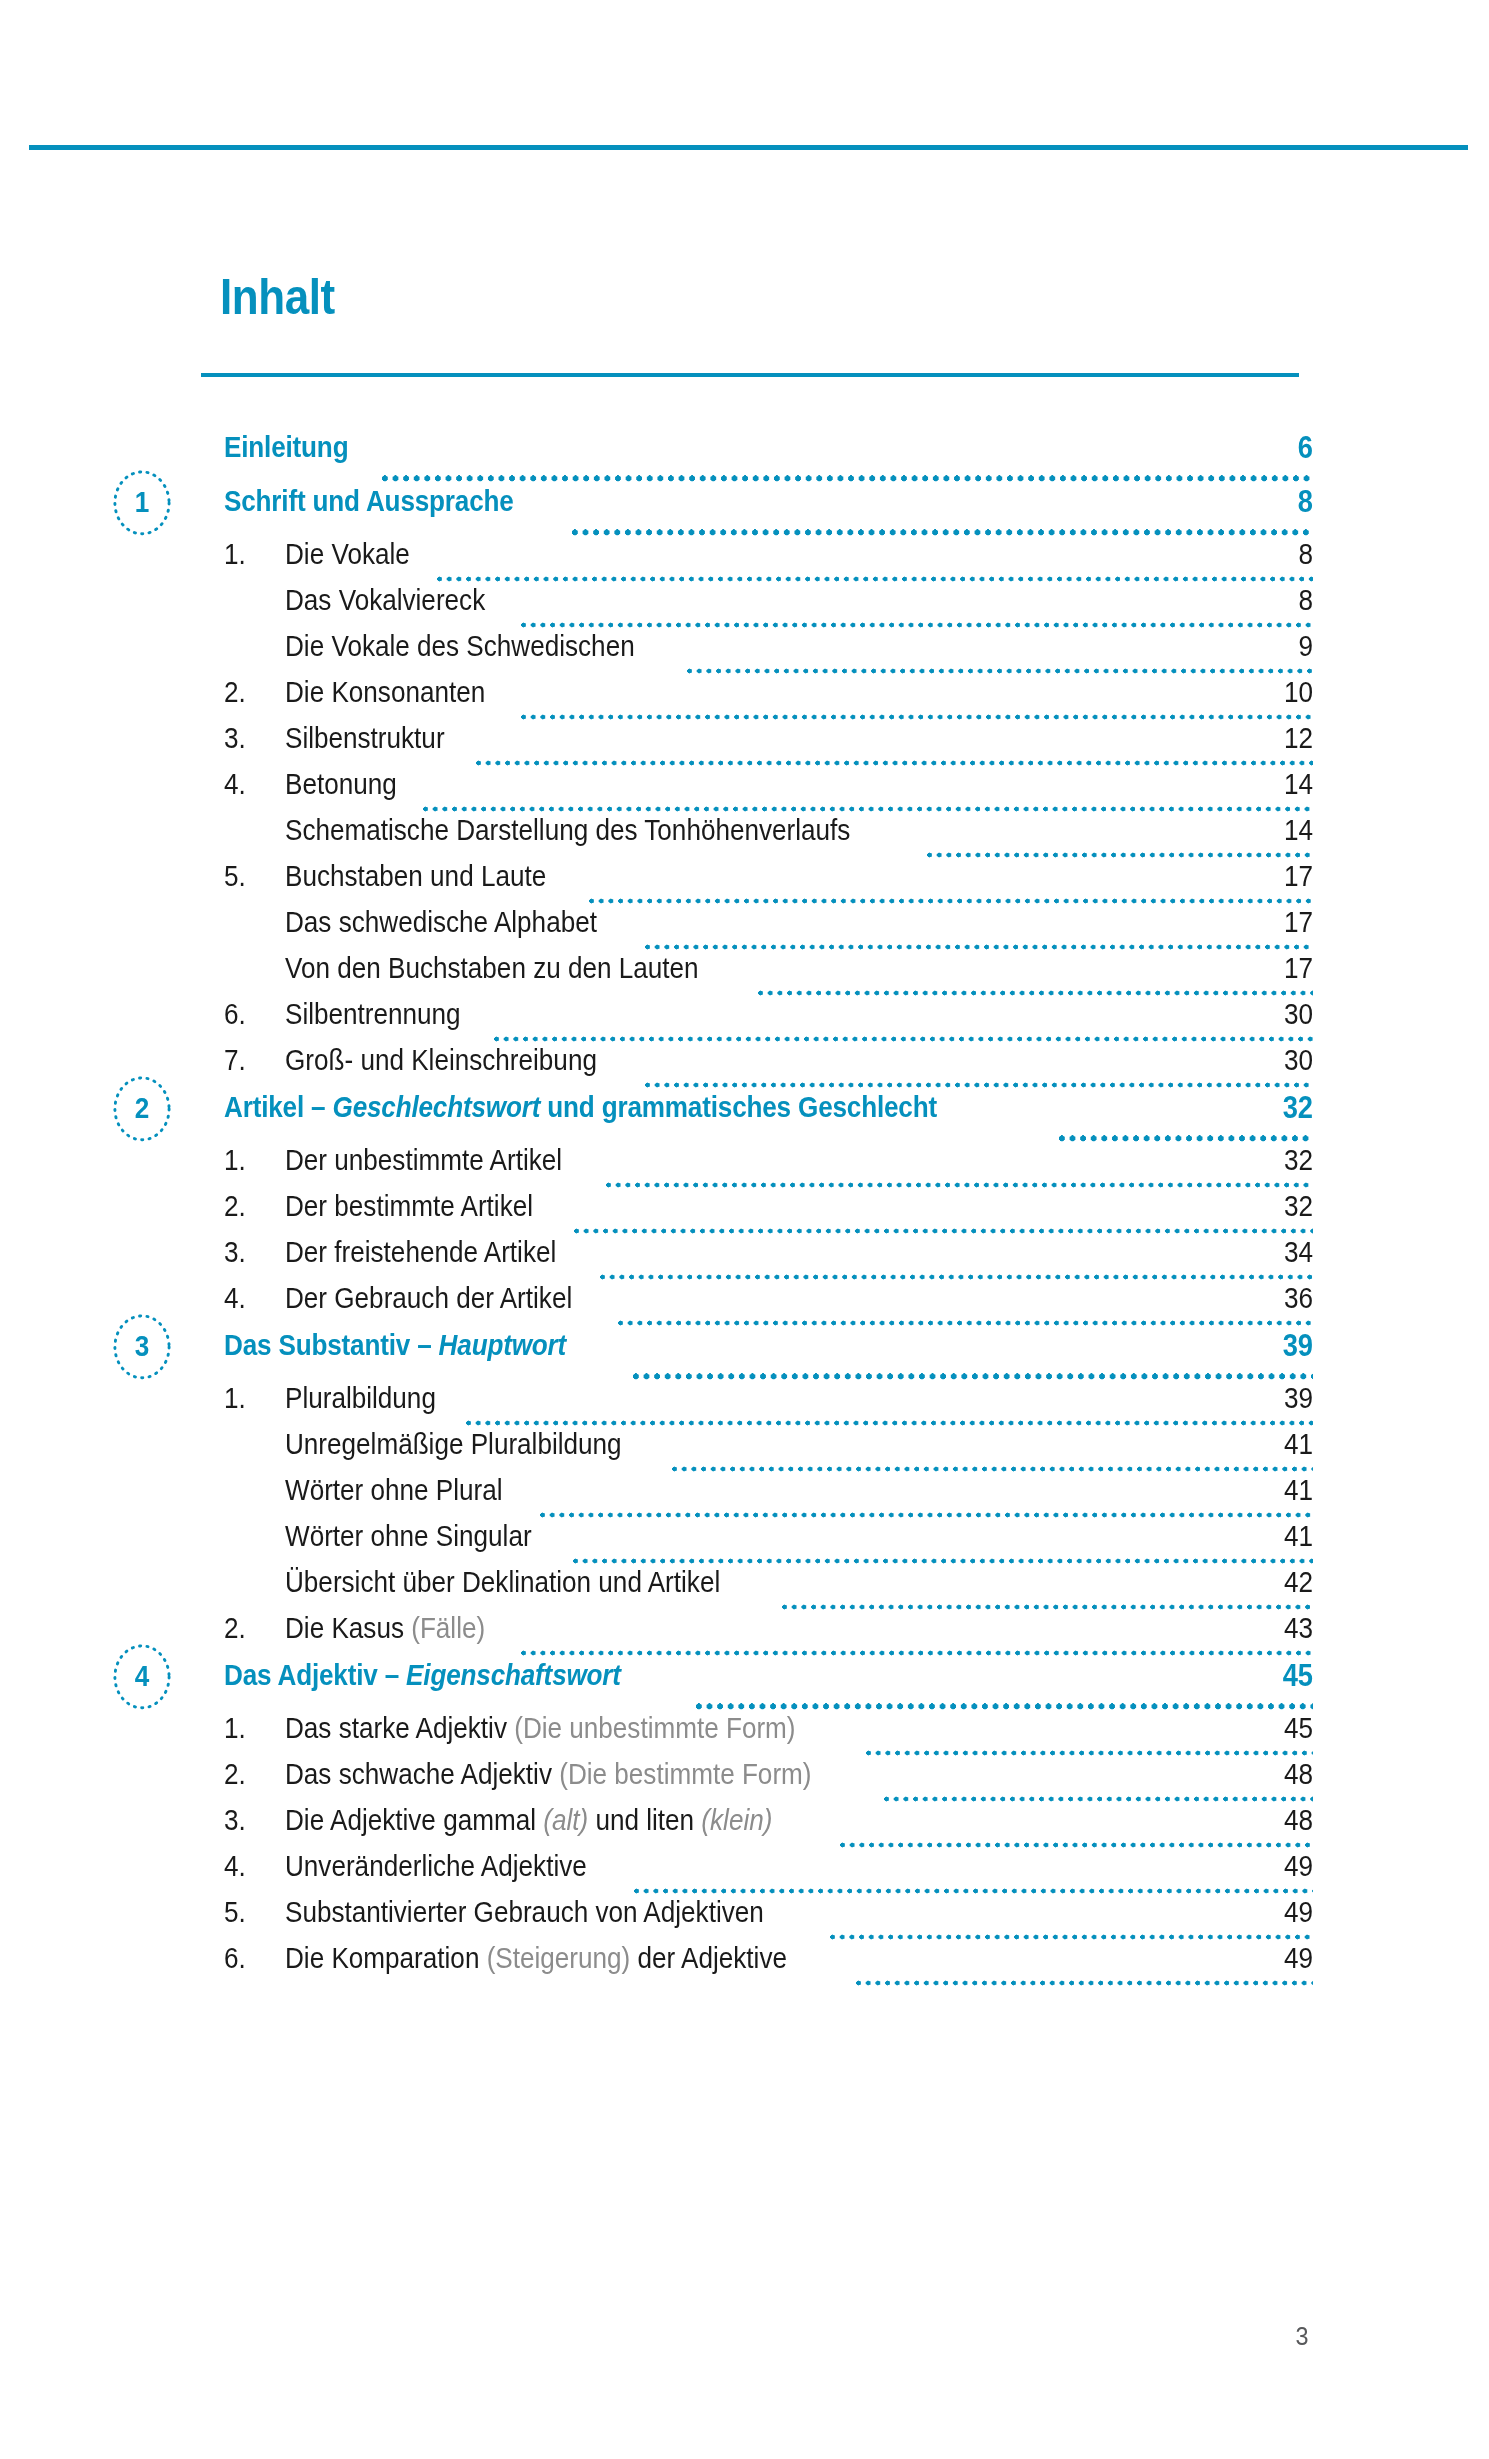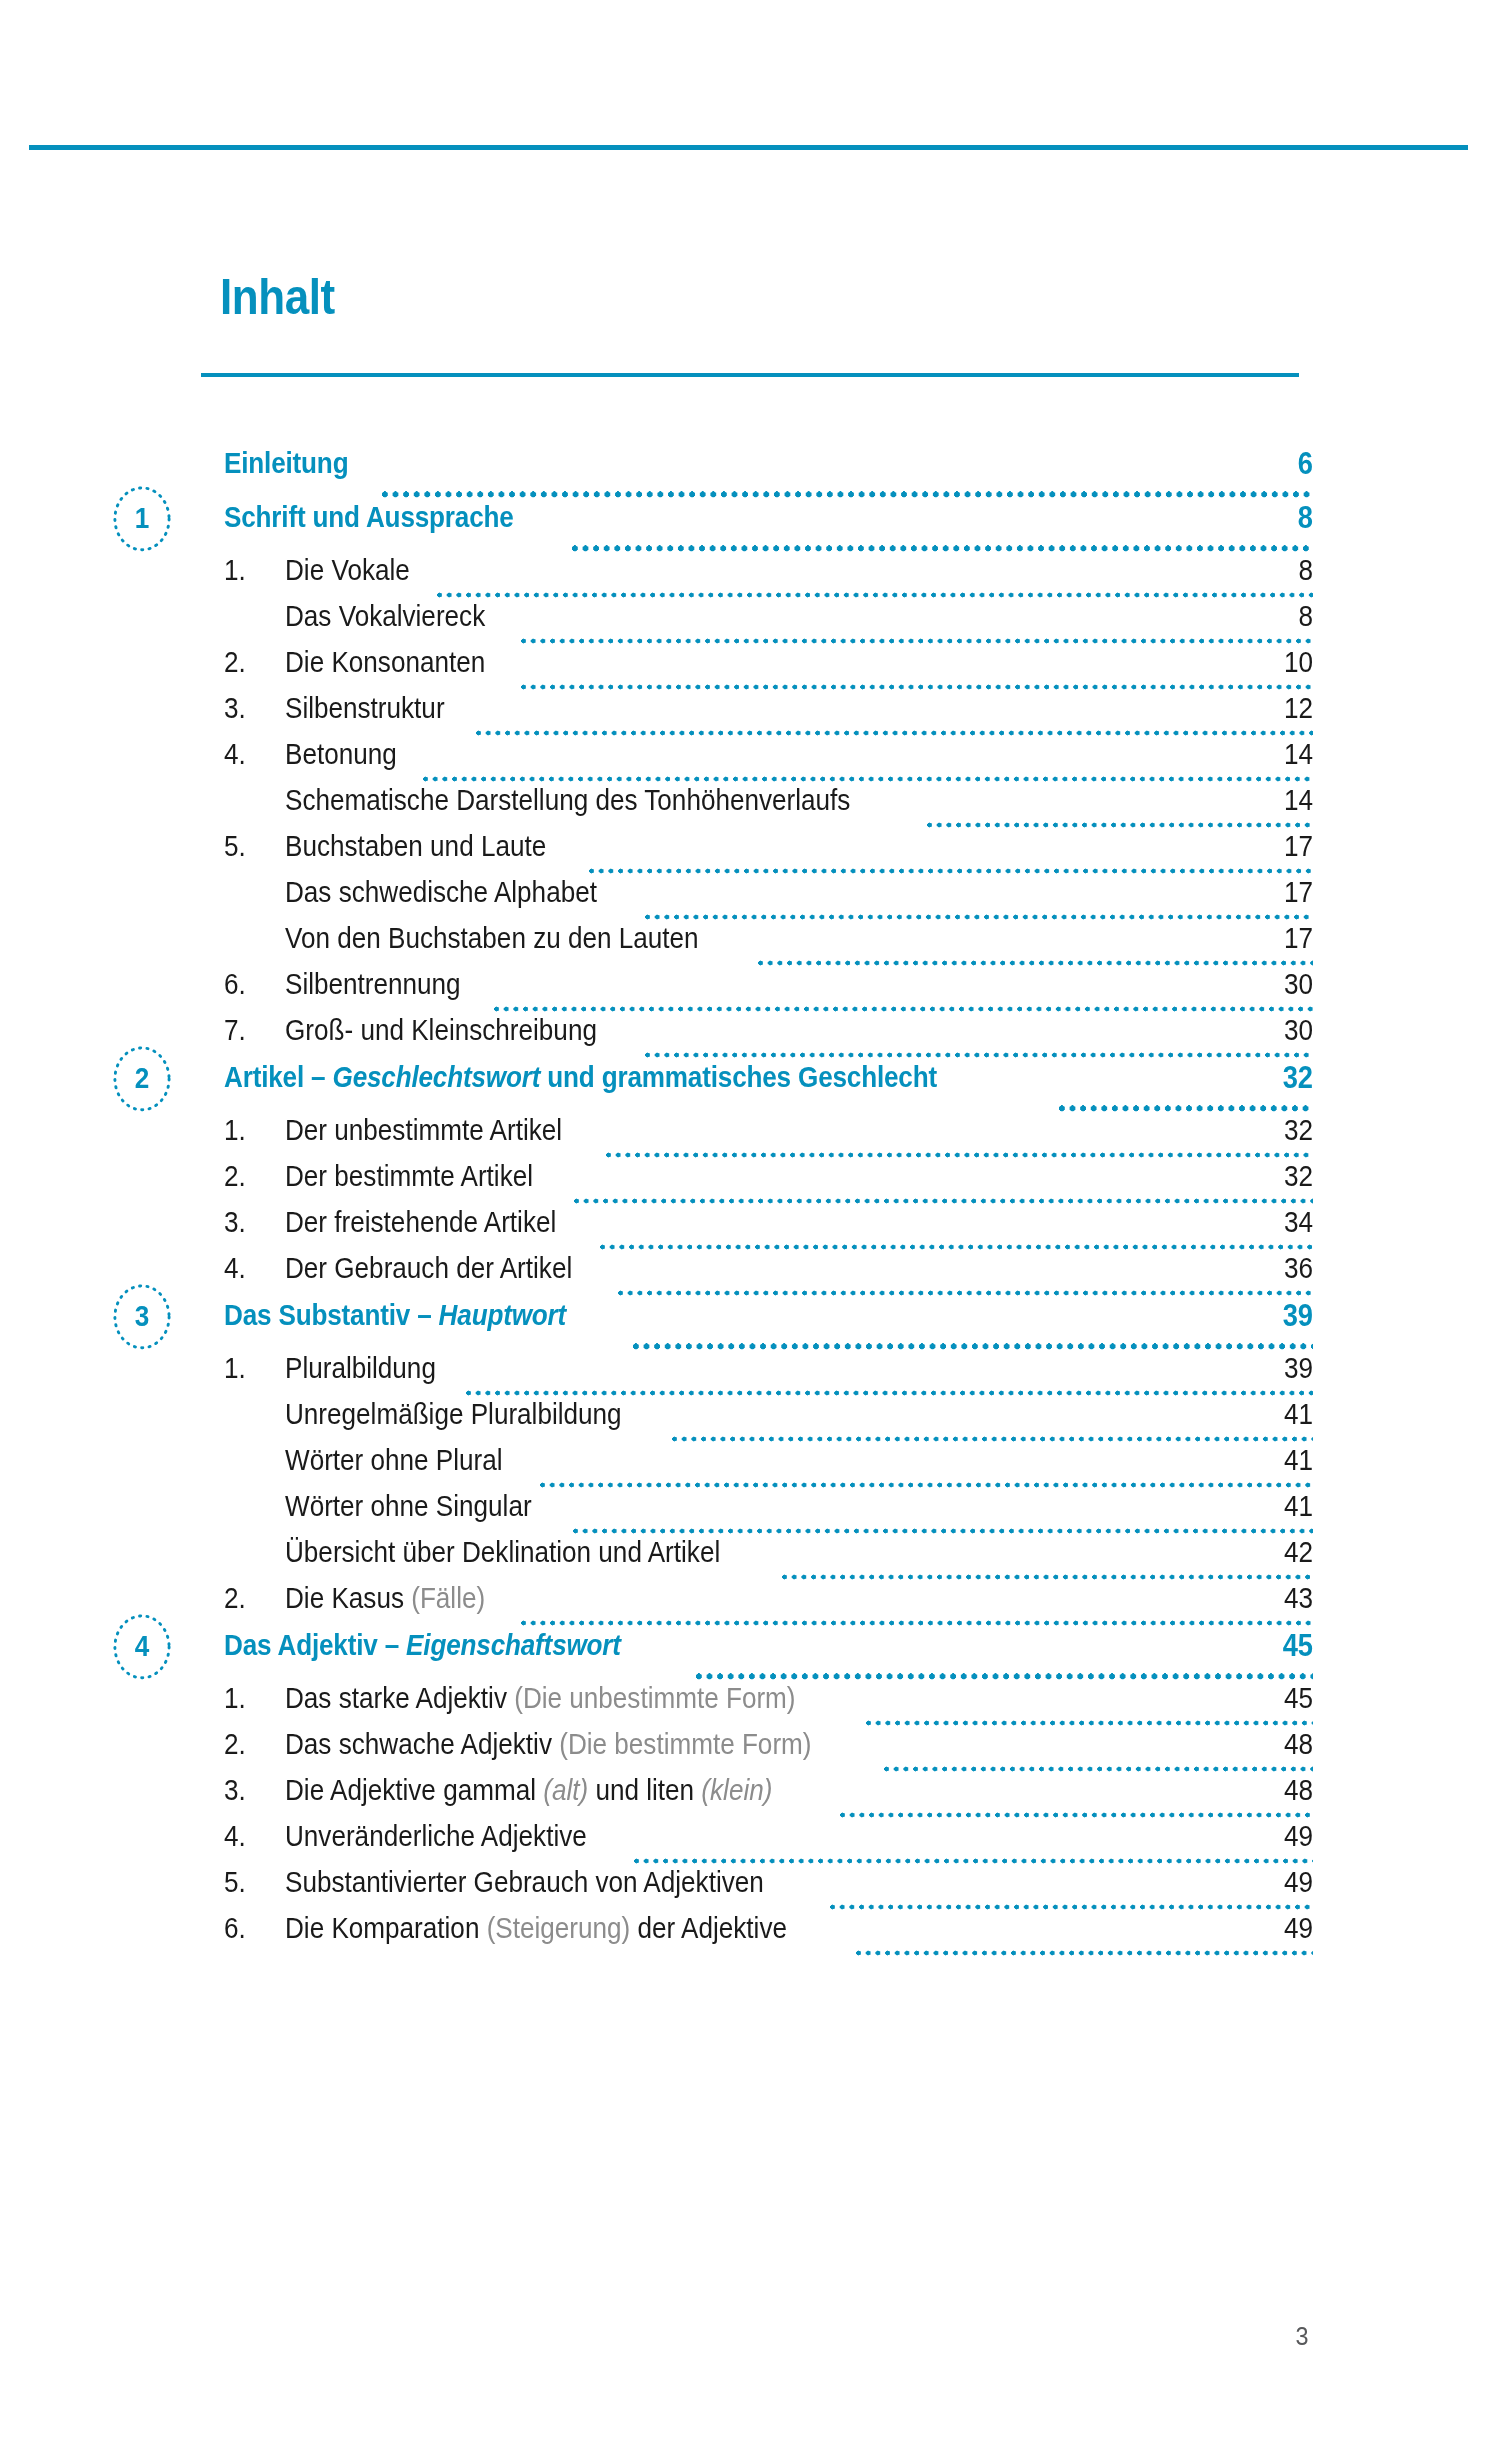--- a/index.html
+++ b/index.html
@@ -70,21 +70,20 @@
     padding-right: 177px;
     box-sizing: border-box;
   }
 
   
   .row.chapter {
     height: 54px;
   }
   .row.intro {
     height: 54px;
-    margin-top: 16px;
   }
 
   .marker {
     position: absolute;
     left: 224px;
     width: 56px;
     flex: none;
     font-size: 29px;
     color: #1a1a1a;
     transform: scaleX(0.9);
@@ -235,20 +234,25 @@
         <span class="marker">1.</span>
         <span class="label">Die Vokale</span>
         <span class="leader"></span>
         <span class="pagenum">8</span>
       </div>
       <div class="row sub2">
         <span class="label">Das Vokalviereck</span>
         <span class="leader"></span>
         <span class="pagenum">8</span>
       </div>
+      <div class="row sub2">
+        <span class="label">Die Vokale des Schwedischen</span>
+        <span class="leader"></span>
+        <span class="pagenum">9</span>
+      </div>
       <div class="row sub">
         <span class="marker">2.</span>
         <span class="label">Die Konsonanten</span>
         <span class="leader"></span>
         <span class="pagenum">10</span>
       </div>
       <div class="row sub">
         <span class="marker">3.</span>
         <span class="label">Silbenstruktur</span>
         <span class="leader"></span>

